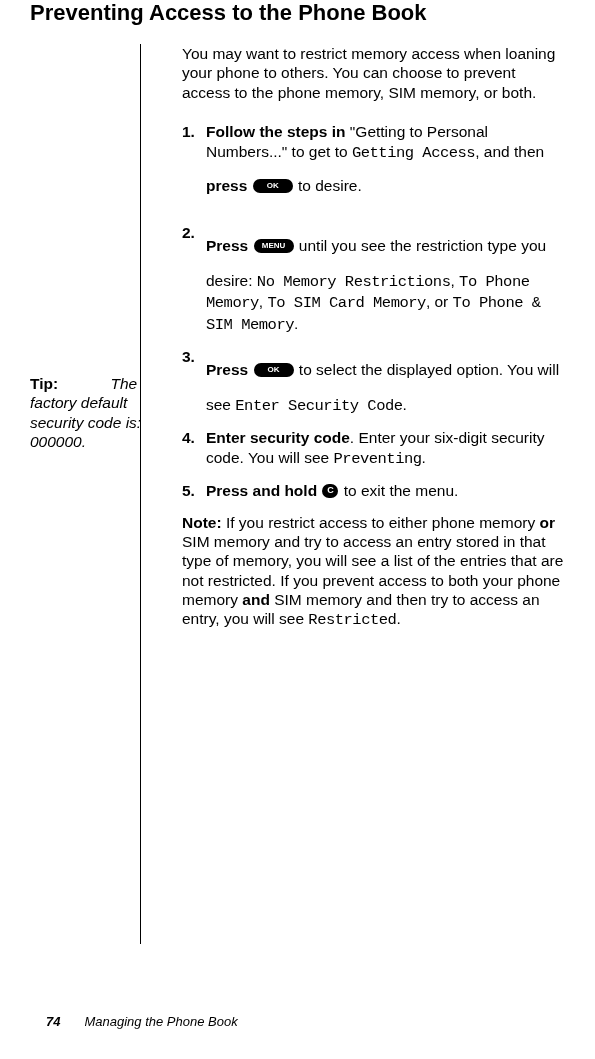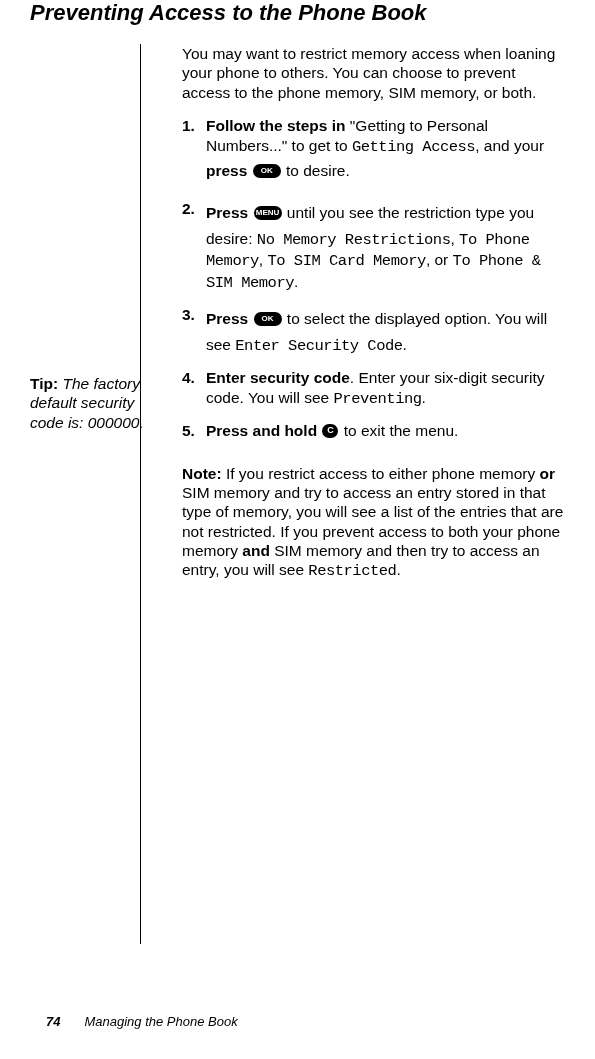--- a/index.html
+++ b/index.html
@@ -6,21 +6,20 @@
     body {
       width: 595px;
       height: 1059px;
       background: #fff;
       font-family: Arial, Helvetica, sans-serif;
       color: #000;
       position: relative;
       padding: 0;
     }
     .page-title {
-      font-style: italic;
       font-weight: bold;
       font-size: 22px;
       padding: 0 18px 18px 30px;
     }
     .layout {
       display: flex;
       padding: 0 30px 0 30px;
     }
     .margin-col {
       width: 130px;
@@ -40,67 +39,67 @@
       padding-left: 22px;
       font-size: 15.5px;
       line-height: 1.25;
     }
     .tip {
       font-size: 15.5px;
       line-height: 1.25;
       margin-top: 330px;
     }
     .tip .tip-label { font-weight: bold; }
-    .tip .tip-body { font-style: italic; }
-    .intro { margin-bottom: 14px; }
+    .tip .tip-body { font-style: italic; margin-left: 48px; }
+    .intro { margin-bottom: 20px; }
     ol.steps { list-style: none; padding-left: 24px; }
     ol.steps li { margin-bottom: 12px; position: relative; }
     ol.steps li .num {
       position: absolute;
       left: -24px;
       font-weight: bold;
     }
     .b { font-weight: bold; }
     .lcd {
       font-family: "Courier New", monospace;
       letter-spacing: -0.5px;
     }
     .icon-oval {
       display: inline-flex;
       vertical-align: middle;
-      width: 28px;
+      width: 40px;
       height: 14px;
       background: #000;
       border-radius: 8px;
       color: #fff;
       font-size: 8px;
       font-weight: bold;
       align-items: center;
       justify-content: center;
-      margin: 8px 1px;
+      margin: 17px 1px;
       position: relative;
       top: -1px;
     }
     .icon-c {
       display: inline-flex;
       vertical-align: middle;
       width: 16px;
       height: 14px;
       background: #000;
       border-radius: 7px;
       color: #fff;
       font-size: 9px;
       font-weight: bold;
       align-items: center;
       justify-content: center;
       margin: 0 1px;
       position: relative;
       top: -1px;
     }
-    .note-block { margin-top: 23px; }
+    .note-block { margin-top: 12px; }
     .footer {
       position: absolute;
       bottom: 30px;
       left: 46px;
       font-size: 13px;
     }
     .footer .pn { font-weight: bold; font-style: italic; margin-right: 24px; }
     .footer .ch { font-style: italic; }
     .content-outer {
       position: relative;
@@ -124,21 +123,21 @@
     </div>
 
     <div class="content-col">
 
       <p class="intro">You may want to restrict memory access when loaning your phone to others. You can choose to prevent access to the phone memory, SIM memory, or both.</p>
 
       <ol class="steps">
 
         <li>
           <span class="num">1.</span>
-          <span class="b">Follow the steps in </span><span>"Getting to Personal Numbers..." to get to </span><span class="lcd">Getting Access</span><span>, and your </span><span class="b">press </span><span class="icon-oval">OK</span><span> to desire.</span>
+          <span class="b">Follow the steps in </span><span>"Getting to Personal Numbers..." to get to </span><span class="lcd">Getting Access</span><span>, and then </span><span class="b">press </span><span class="icon-oval">OK</span><span> to desire.</span>
         </li>
 
         <li>
           <span class="num">2.</span>
           <span class="b">Press </span><span class="icon-oval">MENU</span><span> until you see the restriction type you desire: </span><span class="lcd">No Memory Restrictions</span><span>, </span><span class="lcd">To Phone Memory</span><span>, </span><span class="lcd">To SIM Card Memory</span><span>, or </span><span class="lcd">To Phone &amp; SIM Memory</span><span>.</span>
         </li>
 
         <li>
           <span class="num">3.</span>
           <span class="b">Press </span><span class="icon-oval">OK</span><span> to select the displayed option. You will see </span><span class="lcd">Enter Security Code</span><span>.</span>

